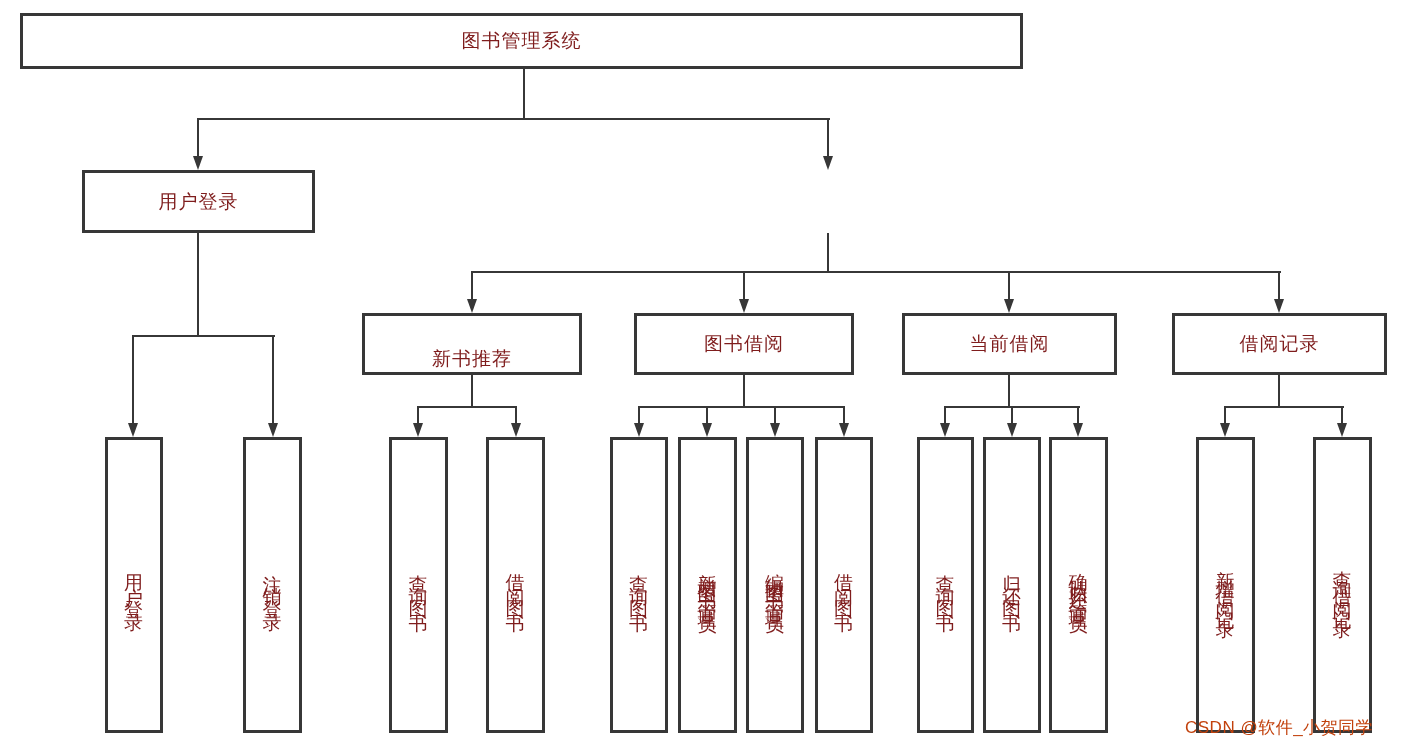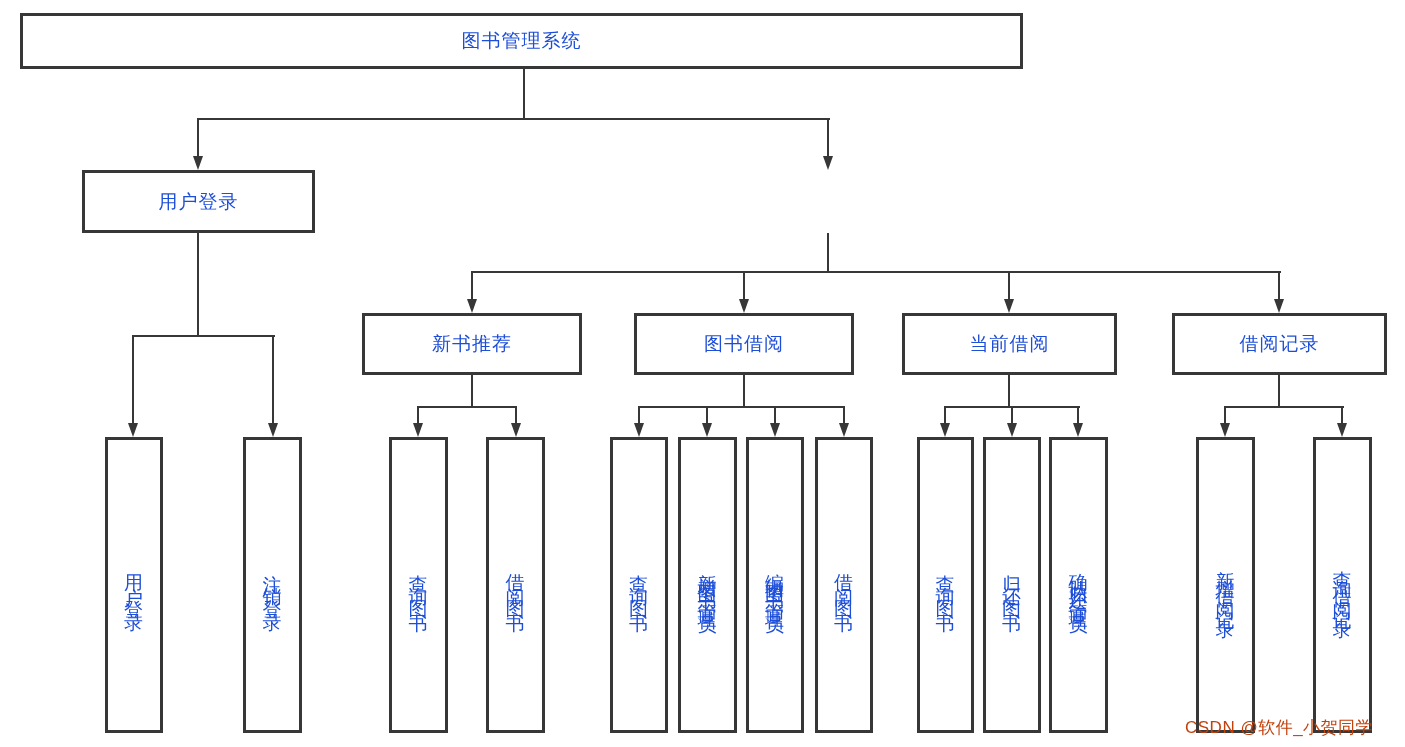--- a/index.html
+++ b/index.html
@@ -12,21 +12,21 @@
     overflow: hidden;
   }
   .box {
     position: absolute;
     background: #ffffff;
     border: 3px solid #373737;
     box-sizing: border-box;
     display: flex;
     align-items: center;
     justify-content: center;
-    color: #1d4ed8;
+    color: #7f1d1d;
   }
   .hbox span {
     font-size: 19px;
     letter-spacing: 1px;
     white-space: nowrap;
   }
   .vbox span {
     writing-mode: vertical-rl;
     text-orientation: mixed;
     font-size: 19px;
@@ -86,21 +86,21 @@
   <div class="hline" style="left:471px; top:271px; width:810px;"></div>
   <div class="vline" style="left:471px; top:271px; height:30px;"></div>
   <div class="arrow" style="left:467px; top:299px;"></div>
   <div class="vline" style="left:743px; top:271px; height:30px;"></div>
   <div class="arrow" style="left:739px; top:299px;"></div>
   <div class="vline" style="left:1008px; top:271px; height:30px;"></div>
   <div class="arrow" style="left:1004px; top:299px;"></div>
   <div class="vline" style="left:1278px; top:271px; height:30px;"></div>
   <div class="arrow" style="left:1274px; top:299px;"></div>
 
-  <div class="box hbox" style="left:362px; top:313px; width:220px; height:62px;">
+  <div class="box hbox" style="left:362px; top:313px; width:220px; height:62px;align-items:flex-end;">
     <span>新书推荐</span>
   </div>
   <div class="box hbox" style="left:634px; top:313px; width:220px; height:62px;text-align:right;">
     <span>图书借阅</span>
   </div>
   <div class="box hbox" style="left:1172px; top:313px; width:215px; height:62px;">
     <span>借阅记录</span>
   </div>
   <div class="box hbox" style="left:902px; top:313px; width:215px; height:62px;">
     <span>当前借阅</span>

